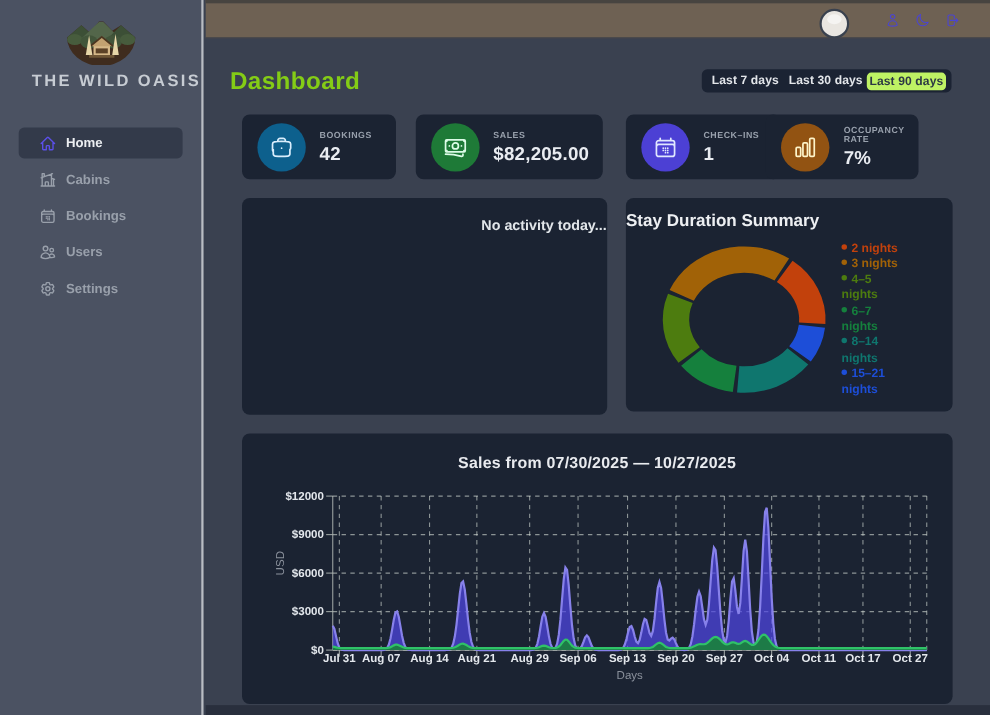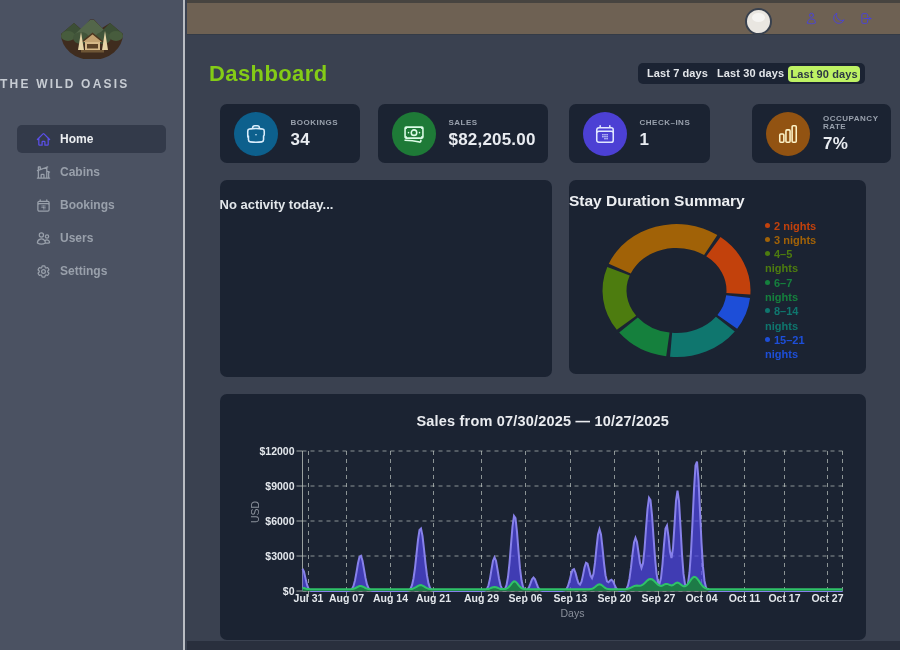--- a/index.html
+++ b/index.html
@@ -1,20 +1,20 @@
 <!DOCTYPE html>
 <html><head><meta charset="utf-8">
 <style>
 *{margin:0;padding:0;box-sizing:border-box}
 html,body{width:900px;height:650px;overflow:hidden}
 body{font-family:"Liberation Sans",sans-serif;background:#3a4150;position:relative}
 
 #sidebar{position:absolute;left:0;top:0;width:185px;height:650px;background:#4b5262;border-right:2px solid #b9bdc3}
 #logo{display:block;margin:17px auto 0}
-#brand{margin-top:18px;text-align:left;font-size:12px;font-weight:700;letter-spacing:2.2px;color:#c7ccd3}
+#brand{margin-top:6px;text-align:right;font-size:15px;font-weight:700;letter-spacing:2.2px;color:#c7ccd3}
 nav{margin-top:34px}
 .nitem{display:flex;align-items:center;height:28px;margin:5px 17px 0 17px;border-radius:5px;padding-left:19px;color:#99a0ab;font-size:12px;font-weight:700}
 .nitem svg{width:15px;height:15px;margin-right:9px;flex:0 0 auto}
 .nitem.active{background:#333a4a;color:#eceef1}
 
 #header{position:absolute;left:187px;top:0;right:0;height:35px;background:#6e6153;border-top:3px solid #474440;border-bottom:1px solid #343b46;display:flex;align-items:center;justify-content:flex-end}
 #avatar{width:27px;height:27px;border-radius:50%;background:#e9e6e1;border:2px solid #39414e;position:absolute;left:558px;top:4.5px;overflow:hidden}
 #avatar:after{content:"";position:absolute;left:5px;top:3px;width:13px;height:9px;border-radius:50%;background:#f5f4f2}
 .hicon{width:13px;height:13px;margin-right:14px;color:#4a44d4}
 
@@ -95,21 +95,21 @@
       <span class="fbtn active" style="left:150px;width:72px">Last 90 days</span>
   </div>
   <div class="card stat" style="left:32.5px;width:140px">
 <div class="scircle" style="background:#0d608d">
         <svg viewBox="0 0 24 24" fill="none" stroke="#d9edfc" stroke-width="1.7">
           <path stroke-linecap="round" stroke-linejoin="round" d="M20.25 14.15v4.25c0 1.094-.787 2.036-1.872 2.18-2.087.277-4.216.42-6.378.42s-4.291-.143-6.378-.42c-1.085-.144-1.872-1.086-1.872-2.18v-4.25m16.5 0a2.18 2.18 0 00.75-1.661V8.706c0-1.081-.768-2.015-1.837-2.175a48.114 48.114 0 00-3.413-.387m-12 10.006a2.18 2.18 0 01-.75-1.661V8.706c0-1.081.768-2.015 1.837-2.175a48.111 48.111 0 013.413-.387m7.5 0V5.25A2.25 2.25 0 0013.5 3h-3a2.25 2.25 0 00-2.25 2.25v.894m7.5 0a48.667 48.667 0 00-7.5 0M12 12.75h.008v.008H12v-.008z"></path>
         </svg>
       </div>
 <div class="stxt">
         <div class="slabel">BOOKINGS</div>
-        <div class="sval">34</div>
+        <div class="sval">42</div>
       </div>
 </div>
 <div class="card stat" style="left:190.5px;width:170px">
 <div class="scircle" style="background:#1e7a37">
         <svg viewBox="0 0 24 24" fill="none" stroke="#dcfce7" stroke-width="1.7">
           <path stroke-linecap="round" stroke-linejoin="round" d="M2.25 18.75a60.07 60.07 0 0115.797 2.101c.727.198 1.453-.342 1.453-1.096V18.75M3.75 4.5v.75A.75.75 0 013 6h-.75m0 0v-.375c0-.621.504-1.125 1.125-1.125H20.25M2.25 6v9m18-10.5v.75c0 .414.336.75.75.75h.75m-1.5-1.5h.375c.621 0 1.125.504 1.125 1.125v9.75c0 .621-.504 1.125-1.125 1.125h-.375m1.5-1.5H21a.75.75 0 00-.75.75v.75m0 0H3.75m0 0h-.375a1.125 1.125 0 01-1.125-1.125V15m1.5 1.5v-.75A.75.75 0 003 15h-.75M15 10.5a3 3 0 11-6 0 3 3 0 016 0zm3 0h.008v.008H18V10.5zm-12 0h.008v.008H6V10.5z"></path>
         </svg>
       </div>
 <div class="stxt">
         <div class="slabel">SALES</div>
@@ -120,33 +120,33 @@
 <div class="scircle" style="background:#4c40d4">
         <svg viewBox="0 0 24 24" fill="none" stroke="#e0e7ff" stroke-width="1.7">
           <path stroke-linecap="round" stroke-linejoin="round" d="M6.75 3v2.25M17.25 3v2.25M3 18.75V7.5a2.25 2.25 0 012.25-2.25h13.5A2.25 2.25 0 0121 7.5v11.25m-18 0A2.25 2.25 0 005.25 21h13.5A2.25 2.25 0 0021 18.75m-18 0v-7.5A2.25 2.25 0 015.25 9h13.5A2.25 2.25 0 0121 11.25v7.5m-6.75-6h.008v.008h-.008v-.008zm0 2.25h.008v.008h-.008V15zm0 2.25h.008v.008h-.008v-.008zm-2.25-4.5h.008v.008H12v-.008zm0 2.25h.008v.008H12V15zm0 2.25h.008v.008H12v-.008zm-2.25-4.5h.008v.008H9.75v-.008zm0 2.25h.008v.008H9.75V15z"></path>
         </svg>
       </div>
 <div class="stxt">
         <div class="slabel">CHECK–INS</div>
         <div class="sval">1</div>
       </div>
 </div>
-<div class="card stat" style="left:565px;width:139px">
+<div class="card stat" style="left:509px;width:139px">
 <div class="scircle" style="background:#925312">
         <svg viewBox="0 0 24 24" fill="none" stroke="#fdf3c8" stroke-width="1.7">
           <path stroke-linecap="round" stroke-linejoin="round" d="M3 13.125C3 12.504 3.504 12 4.125 12h2.25c.621 0 1.125.504 1.125 1.125v6.75C7.5 20.496 6.996 21 6.375 21h-2.25A1.125 1.125 0 013 19.875v-6.75zM9.75 8.625c0-.621.504-1.125 1.125-1.125h2.25c.621 0 1.125.504 1.125 1.125v11.25c0 .621-.504 1.125-1.125 1.125h-2.25a1.125 1.125 0 01-1.125-1.125V8.625zM16.5 4.125c0-.621.504-1.125 1.125-1.125h2.25C20.496 3 21 3.504 21 4.125v15.75c0 .621-.504 1.125-1.125 1.125h-2.25a1.125 1.125 0 01-1.125-1.125V4.125z"></path>
         </svg>
       </div>
 <div class="stxt">
         <div class="slabel">OCCUPANCY<br>RATE</div>
         <div class="sval">7%</div>
       </div>
 </div>
   <div class="card" style="left:32.5px;top:144.5px;width:332px;height:197px">
-    <div style="text-align:left;font-size:13px;font-weight:700;color:#e2e6ea;margin-top:17px">No activity today...</div>
+    <div style="text-align:right;font-size:13px;font-weight:700;color:#e2e6ea;margin-top:17px">No activity today...</div>
   </div>
   <div class="card" style="left:382px;top:144.5px;width:297px;height:194px">
     <div style="text-align:left;font-size:15.5px;font-weight:700;color:#edeff2;margin-top:12px">Stay Duration Summary</div>
     <svg width="297" height="160" viewBox="569 204.5 297 160" style="position:absolute;left:0;top:25px">
         <path d="M750.36,294.06A74.0,66.5 0 0 0 720.52,236.54L706.24,255.84A50.0,42.5 0 0 1 726.41,292.59Z" fill="#c2410c"></path>
         <path d="M717.34,234.55A74.0,66.5 0 0 0 608.77,263.22L630.73,272.88A50.0,42.5 0 0 1 704.10,254.56Z" fill="#a16207"></path>
         <path d="M607.30,266.44A74.0,66.5 0 0 0 616.82,329.32L636.18,315.13A50.0,42.5 0 0 1 629.74,274.94Z" fill="#4d7c0f"></path>
         <path d="M619.19,332.07A74.0,66.5 0 0 0 666.20,355.85L669.54,332.09A50.0,42.5 0 0 1 637.78,316.89Z" fill="#15803d"></path>
         <path d="M670.05,356.25A74.0,66.5 0 0 0 734.81,330.94L715.90,316.17A50.0,42.5 0 0 1 672.14,332.34Z" fill="#0f766e"></path>
         <path d="M737.12,328.14A74.0,66.5 0 0 0 750.02,297.53L726.18,294.81A50.0,42.5 0 0 1 717.46,314.38Z" fill="#1d4ed8"></path>

